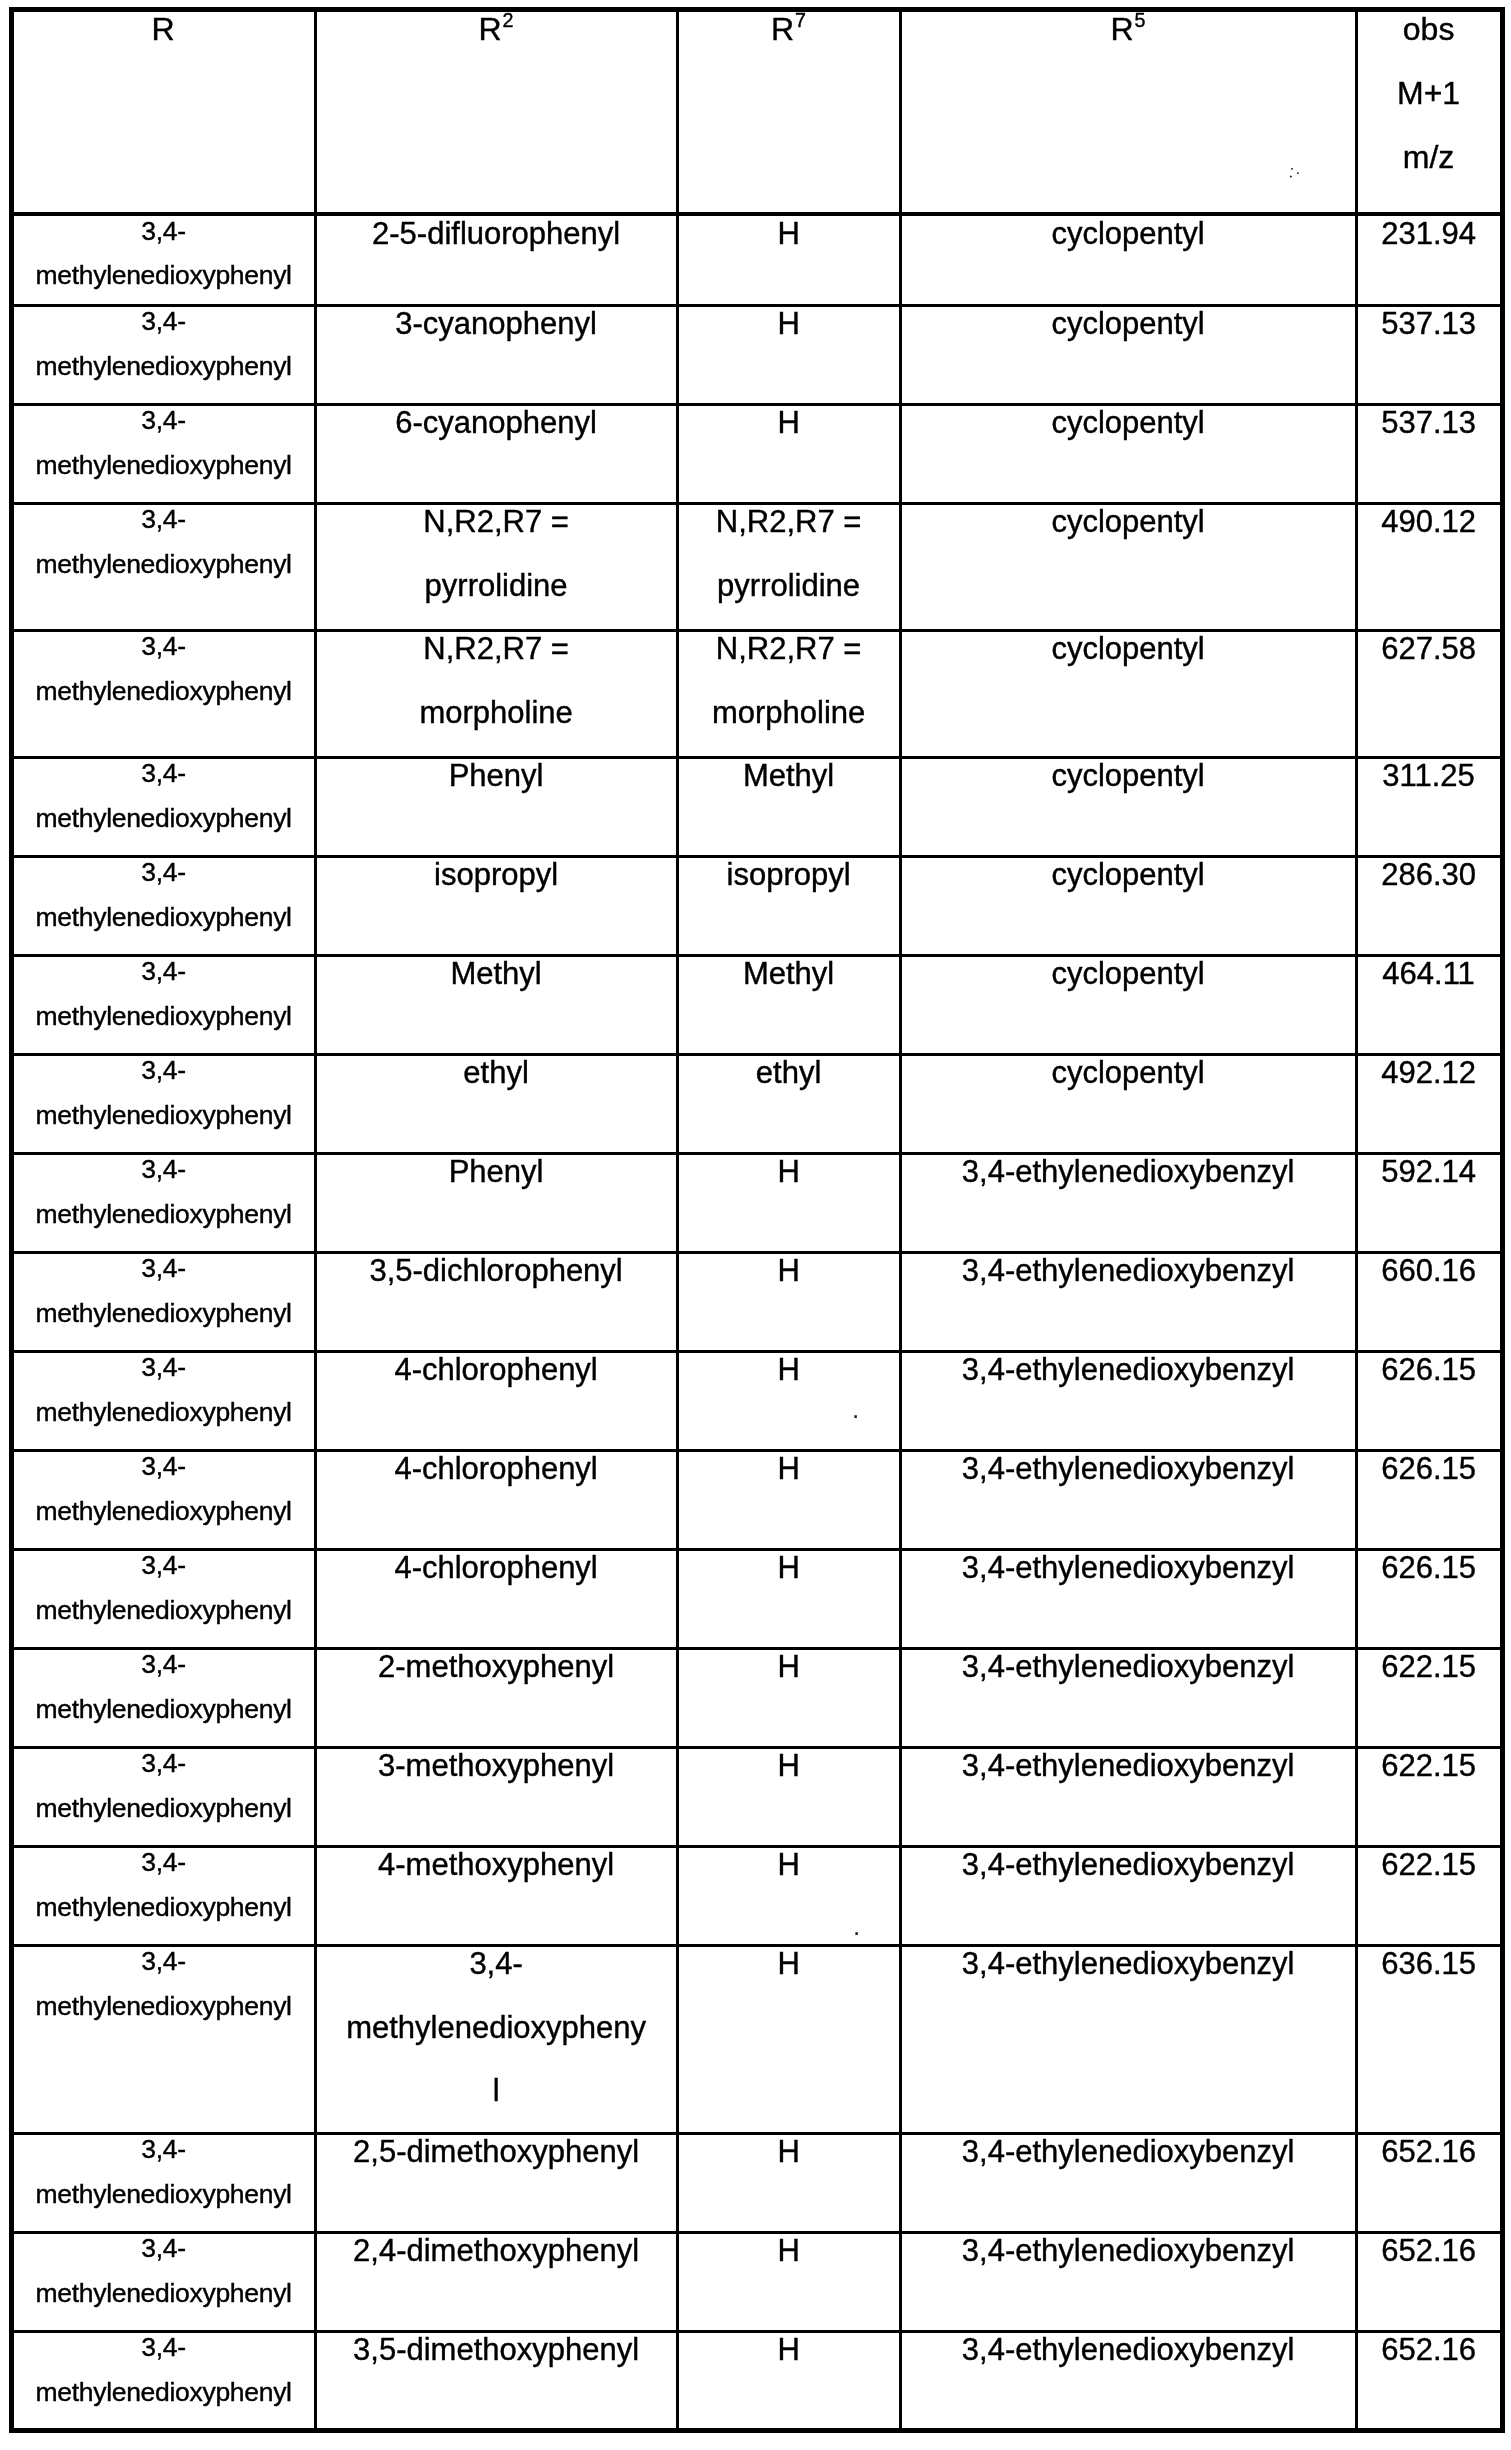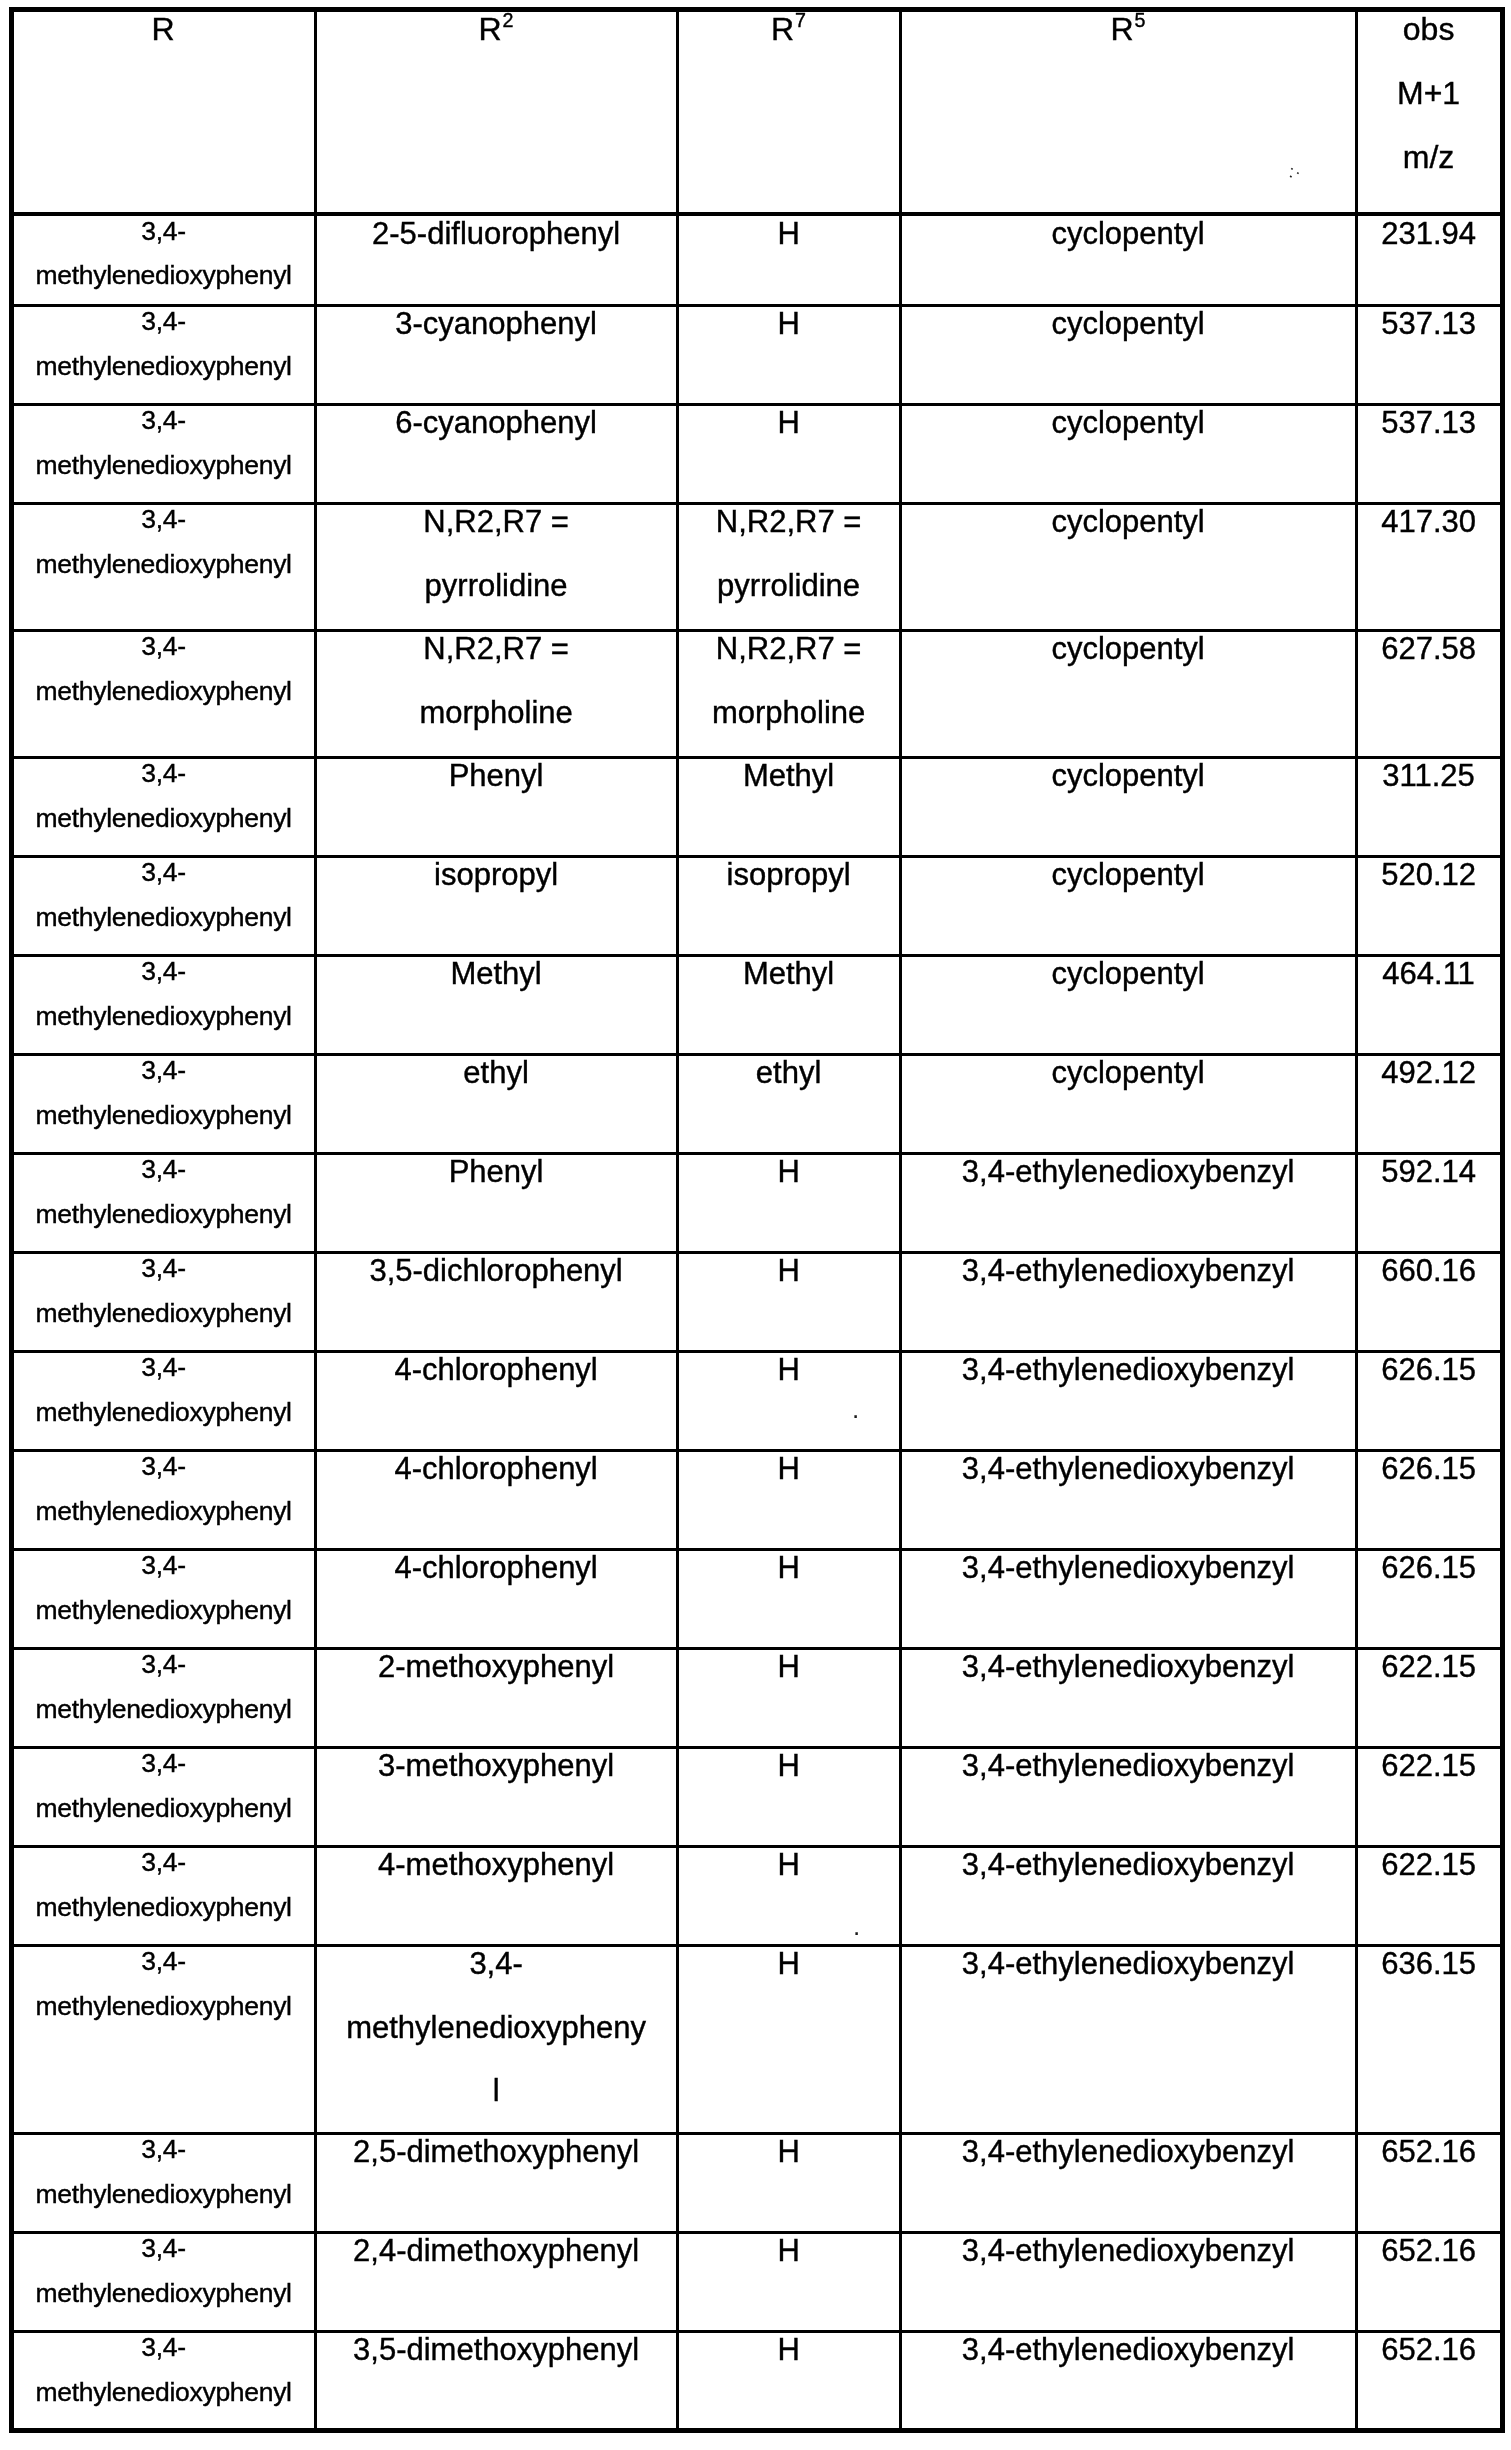--- a/index.html
+++ b/index.html
@@ -182,21 +182,21 @@
 pyrrolidine</div>
         </td>
       <td class="c3">
           <div class="cw">N,R2,R7 =
 pyrrolidine</div>
         </td>
       <td class="c4">
           <div class="cw">cyclopentyl</div>
         </td>
       <td class="c5">
-          <div class="cw">417.30</div>
+          <div class="cw">490.12</div>
         </td>
     </tr>
     <tr class="h148">
       <td class="c1">
           <div class="cw">3,4-
 methylenedioxyphenyl</div>
         </td>
       <td class="c2">
           <div class="cw">N,R2,R7 =
 morpholine</div>
@@ -238,21 +238,21 @@
       <td class="c2">
           <div class="cw">isopropyl</div>
         </td>
       <td class="c3">
           <div class="cw">isopropyl</div>
         </td>
       <td class="c4">
           <div class="cw">cyclopentyl</div>
         </td>
       <td class="c5">
-          <div class="cw">520.12</div>
+          <div class="cw">286.30</div>
         </td>
     </tr>
     <tr>
       <td class="c1">
           <div class="cw">3,4-
 methylenedioxyphenyl</div>
         </td>
       <td class="c2">
           <div class="cw">Methyl</div>
         </td>

